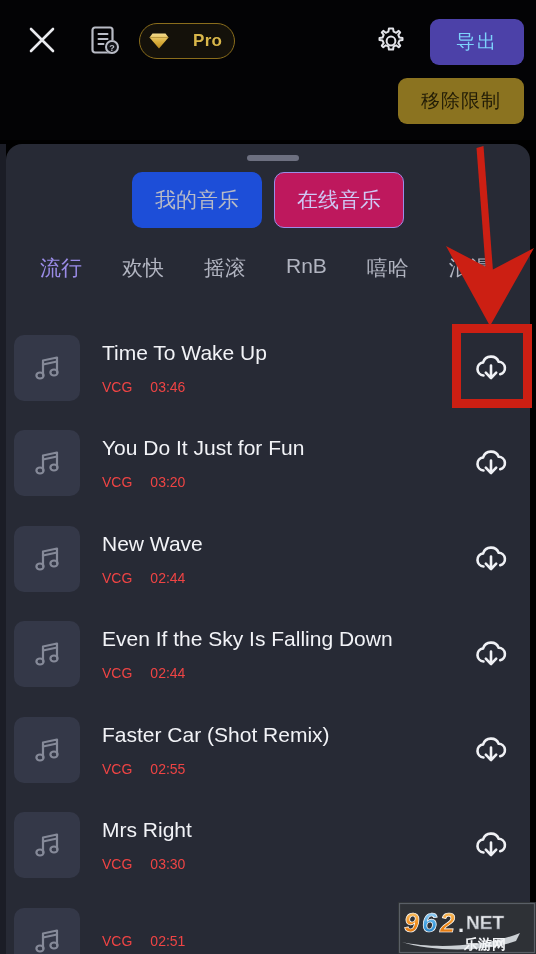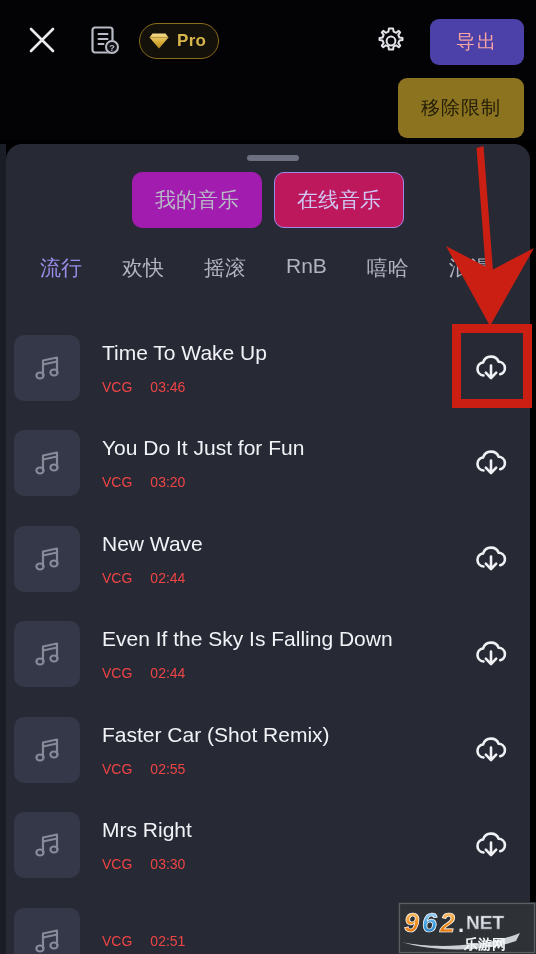--- a/index.html
+++ b/index.html
@@ -45,21 +45,21 @@
   }
 
   .pro-badge {
     position: absolute;
     left: 139px; top: 23px;
     height: 36px;
     box-sizing: border-box;
     padding: 0 12px 0 8px;
     display: flex;
     align-items: center;
-    gap: 7px;
+    gap: 23px;
     border: 1.5px solid #8a6d1c;
     border-radius: 18px;
     background: #14110a;
     cursor: pointer;
   }
   .gem-icon { width: 22px; height: 18px; display:block; }
   .pro-label {
     font-size: 17px;
     font-weight: bold;
     color: #d8b64a;
@@ -79,28 +79,28 @@
     width: 94px; height: 46px;
     border-radius: 9px;
     background: #4c41a8;
     display: flex;
     align-items: center;
     justify-content: center;
     cursor: pointer;
   }
   .export-label {
     font-size: 19px;
-    color: #fca5a5;
+    color: #7dd3fc;
     letter-spacing: 2px;
   }
 
   .remove-limit-btn {
     position: absolute;
     left: 398px; top: 78px;
-    width: 126px; height: 60px;
+    width: 126px; height: 46px;
     border-radius: 9px;
     background: #8b7320;
     display: flex;
     align-items: center;
     justify-content: center;
     cursor: pointer;
   }
   .remove-limit-label {
     font-size: 19px;
     color: #221c06;
@@ -144,21 +144,21 @@
     height: 56px;
     padding: 0 22px;
     border-radius: 10px;
     display: flex;
     align-items: center;
     justify-content: center;
     font-size: 21px;
     cursor: pointer;
   }
   .chip.inactive {
-    background: #a21caf;
+    background: #1d4ed8;
     color: #b7bac6;
     border: 1.5px solid transparent;
     font-family: Liberation Mono, monospace;
   }
   .chip.active {
     background: #be185d;
     color: #cfc8f5;
     border: 1.5px solid #9b8ce8;
   }
 

